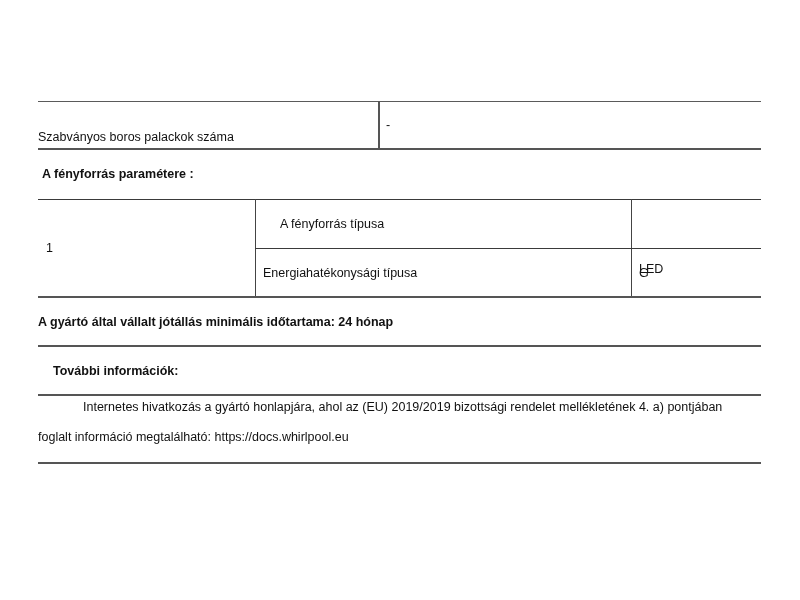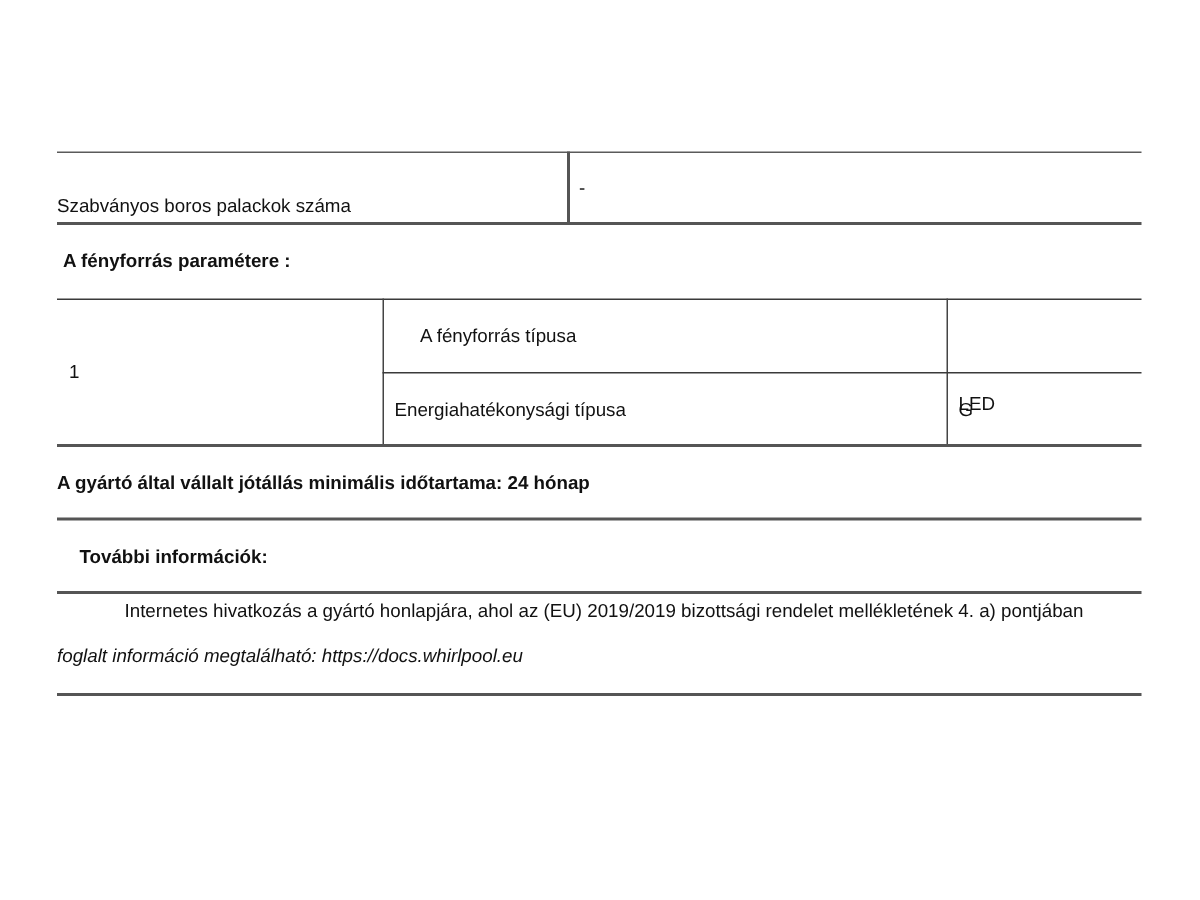--- a/index.html
+++ b/index.html
@@ -63,17 +63,17 @@
 
 <div class="hline thick" style="top:296px;"></div>
 
 <div class="txt bold" style="left:38px; top:314px;text-align:center;">A gyártó által vállalt jótállás minimális időtartama: 24 hónap</div>
 <div class="hline thick" style="top:345px;"></div>
 
 <div class="txt bold" style="left:53px; top:363px;">További információk:</div>
 <div class="hline thick" style="top:394px;"></div>
 
 <div class="txt" style="left:38px; top:399px;margin-left:45px;">Internetes hivatkozás a gyártó honlapjára, ahol az (EU) 2019/2019 bizottsági rendelet mellékletének 4. a) pontjában</div>
-<div class="txt" style="left:38px; top:429px;font-style:italic;">
+<div class="txt" style="left:38px; top:429px;">
   <span>foglalt információ megtalálható: </span><span>https://docs.whirlpool.eu</span>
 </div>
 
 <div class="hline thick" style="top:462px;"></div>
 
 </body></html>

